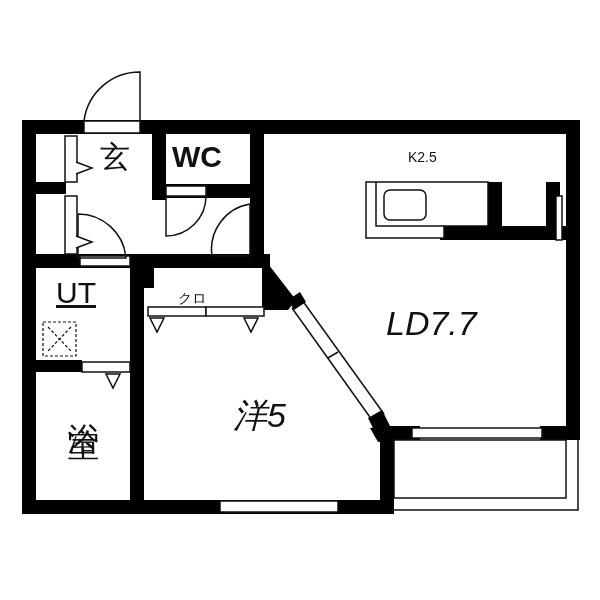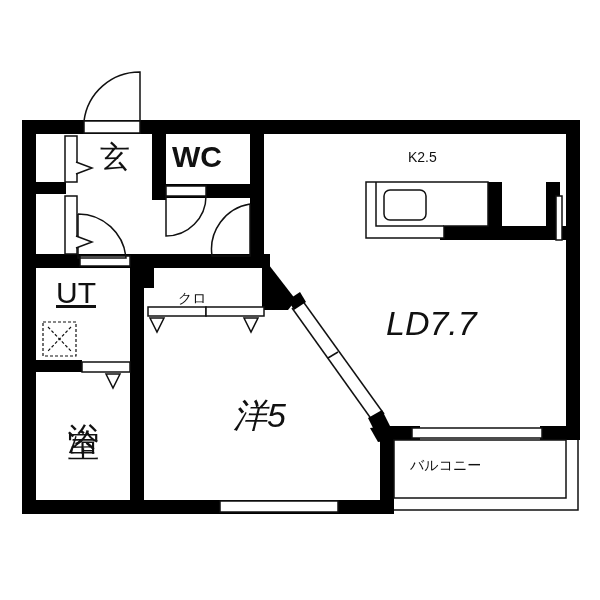--- a/index.html
+++ b/index.html
@@ -119,14 +119,13 @@
   </svg>
 
   <span class="lbl room-md" style="left:100px; top:142px;">玄</span>
   <span class="lbl room-md" style="left:172px; top:142px;font-weight:bold;">WC</span>
   <span class="lbl room-sm" style="left:408px; top:150px;">K2.5</span>
   <span class="lbl room-lg" style="left:386px; top:306px;">LD7.7</span>
   <span class="lbl room-md" style="left:56px; top:278px;text-decoration:underline;">UT</span>
   <span class="lbl room-sm" style="left:178px; top:291px;">クロ</span>
   <span class="lbl vert" style="left:68px; top:398px;">浴室</span>
   <span class="lbl room-lg" style="left:218px; top:398px;margin-left:15px;">洋5</span>
-  <span class="lbl room-sm" style="left:410px; top:458px;">バルコニー</span>
 </div>
 
 </body></html>

